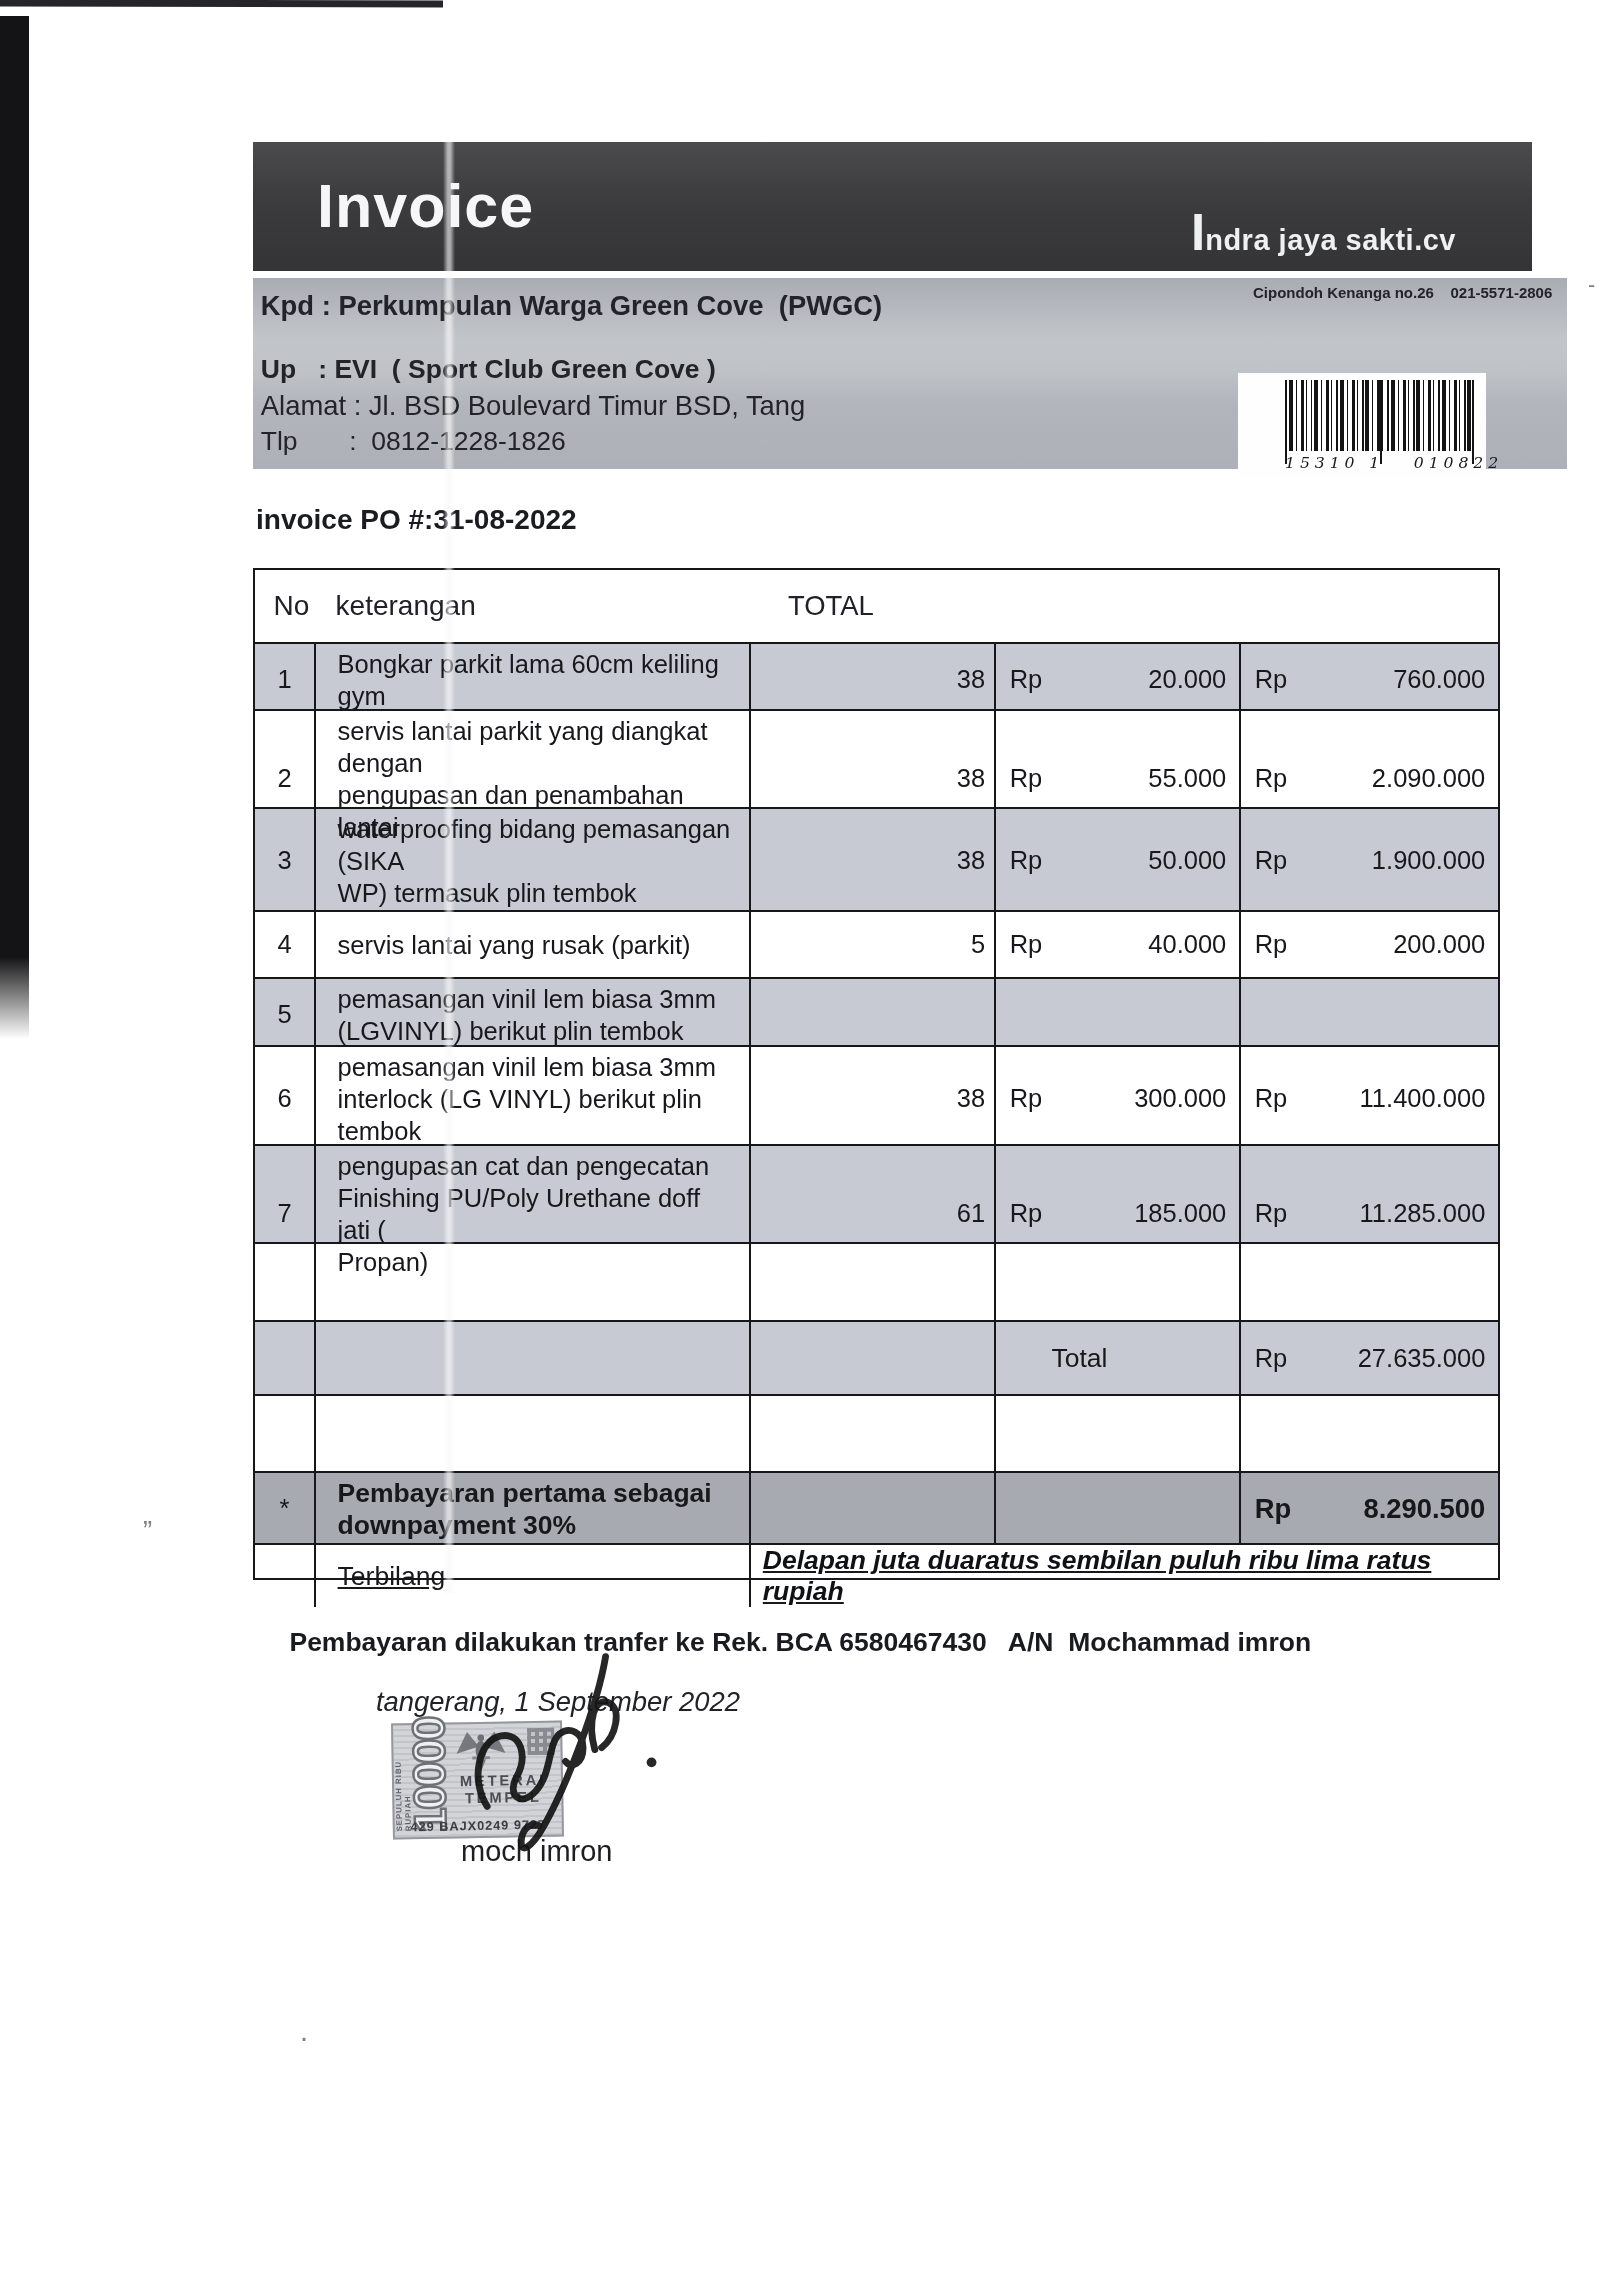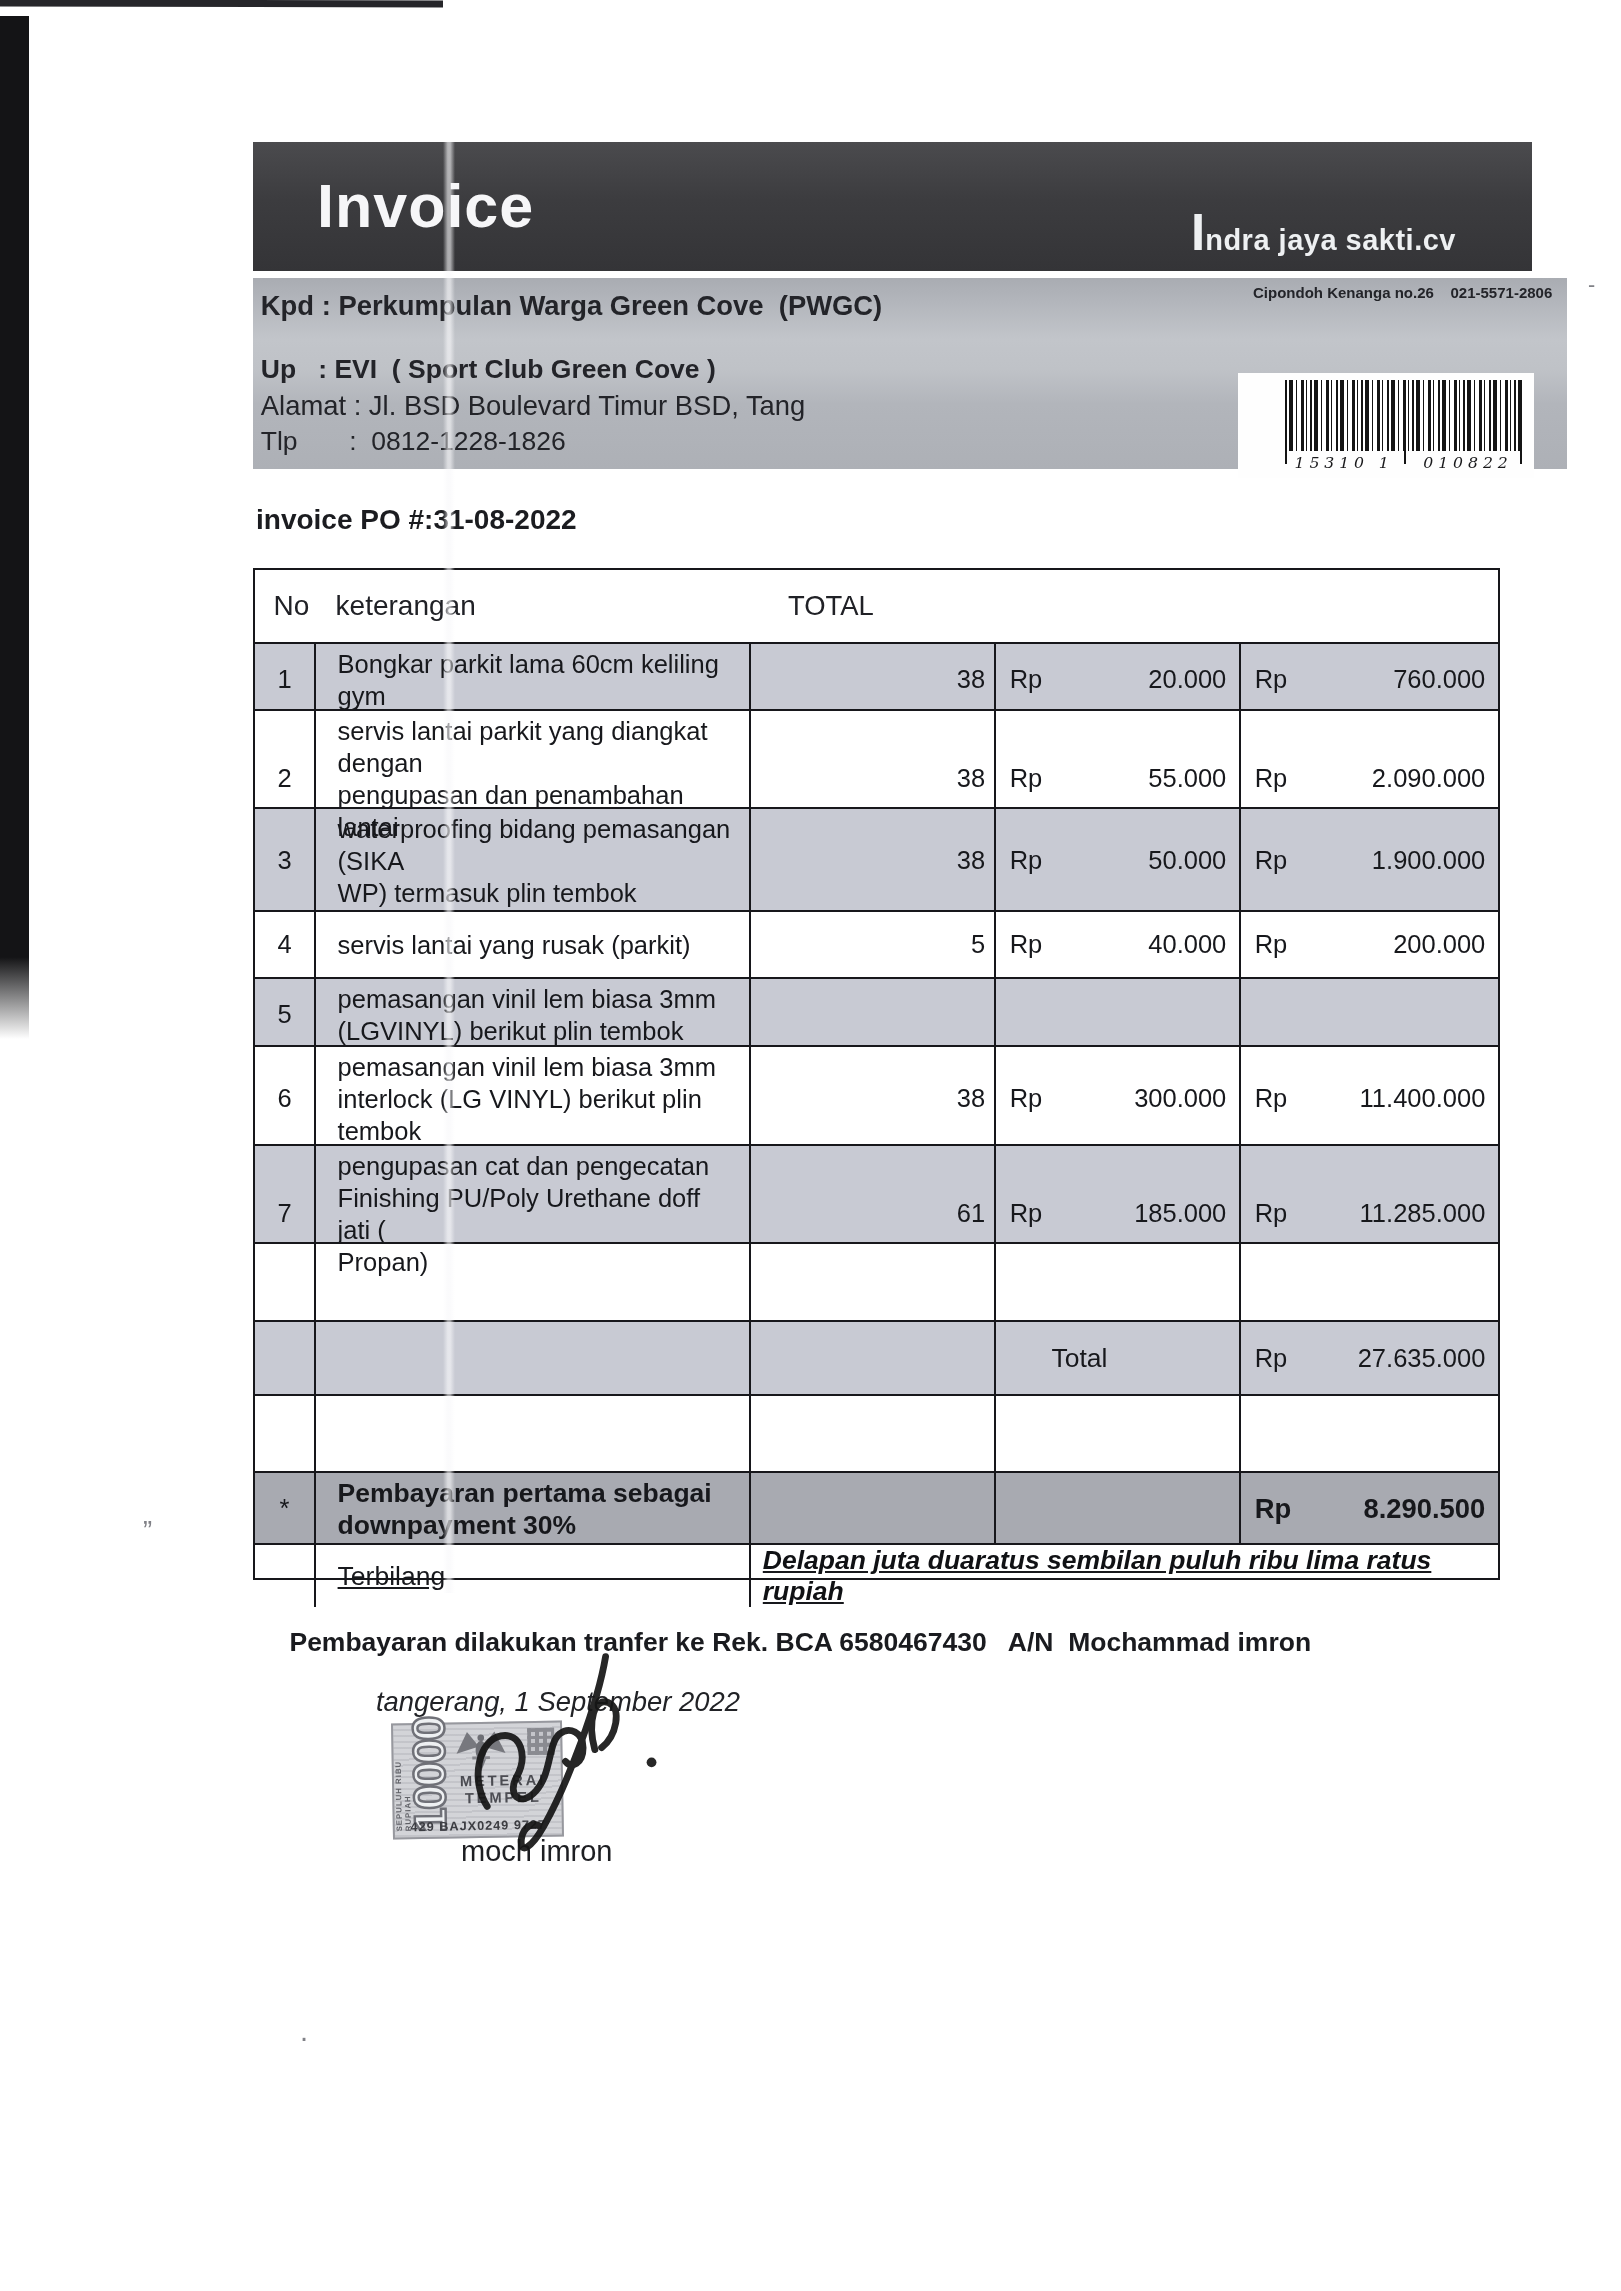--- a/index.html
+++ b/index.html
@@ -24,21 +24,21 @@
   .brand-rest{font-size:29px;font-weight:700;letter-spacing:0.5px;}
   .graypanel{left:253px;top:278px;width:1314px;height:191px;
     background:linear-gradient(180deg,#a9acb2 0,#b3b6bc 13%,#c2c5ca 32%,#bfc2c7 48%,#b2b5bb 66%,#adb0b6 100%);}
   .graypanel > div{position:absolute;white-space:pre;color:#232429;}
   .brand-addr{left:1000px;top:5.9px;font-size:15px;font-weight:700;color:#33343a;}
   .kpd{left:7.8px;top:11.8px;font-size:27.4px;font-weight:700;}
   .up{left:7.8px;top:76px;font-size:26.5px;font-weight:700;}
   .alamat{left:7.8px;top:112px;font-size:27.4px;font-weight:400;color:#34363c;}
   .tlp{left:7.8px;top:148px;font-size:26.5px;font-weight:400;color:#34363c;}
   
-  .barcode-box{left:1238px;top:373px;width:296px;height:105px;background:#fefefe;z-index:5;}
+  .barcode-box{left:1238px;top:373px;width:248px;height:105px;background:#fefefe;z-index:5;}
   .bars{position:absolute;left:47px;right:11.8px;top:6.9px;height:71px;
     background:repeating-linear-gradient(90deg,#141414 0 2px,#fff 2px 3.9px,#141414 3.9px 7.8px,#fff 7.8px 10.8px,#141414 10.8px 11.8px,#fff 11.8px 15.7px,#141414 15.7px 18.6px,#fff 18.6px 20.6px,#141414 20.6px 21.6px,#fff 21.6px 25.5px);}
   .bars::before,.bars::after{content:"";position:absolute;top:0;width:2px;height:84px;background:#141414;}
   .bars::before{left:0;} .bars::after{right:0;}
   .bars .midguard{position:absolute;left:50%;top:0;width:2px;height:84px;background:#141414;}
   .bdigits{position:absolute;left:47px;right:11.8px;top:80px;text-align:center;
     font-family:"DejaVu Serif", serif;font-style:italic;font-size:15.7px;letter-spacing:4.9px;color:#1a1a1c;white-space:pre;}
   
   .po{left:256px;top:504px;font-size:28px;font-weight:700;color:#1b1c20;}
   

